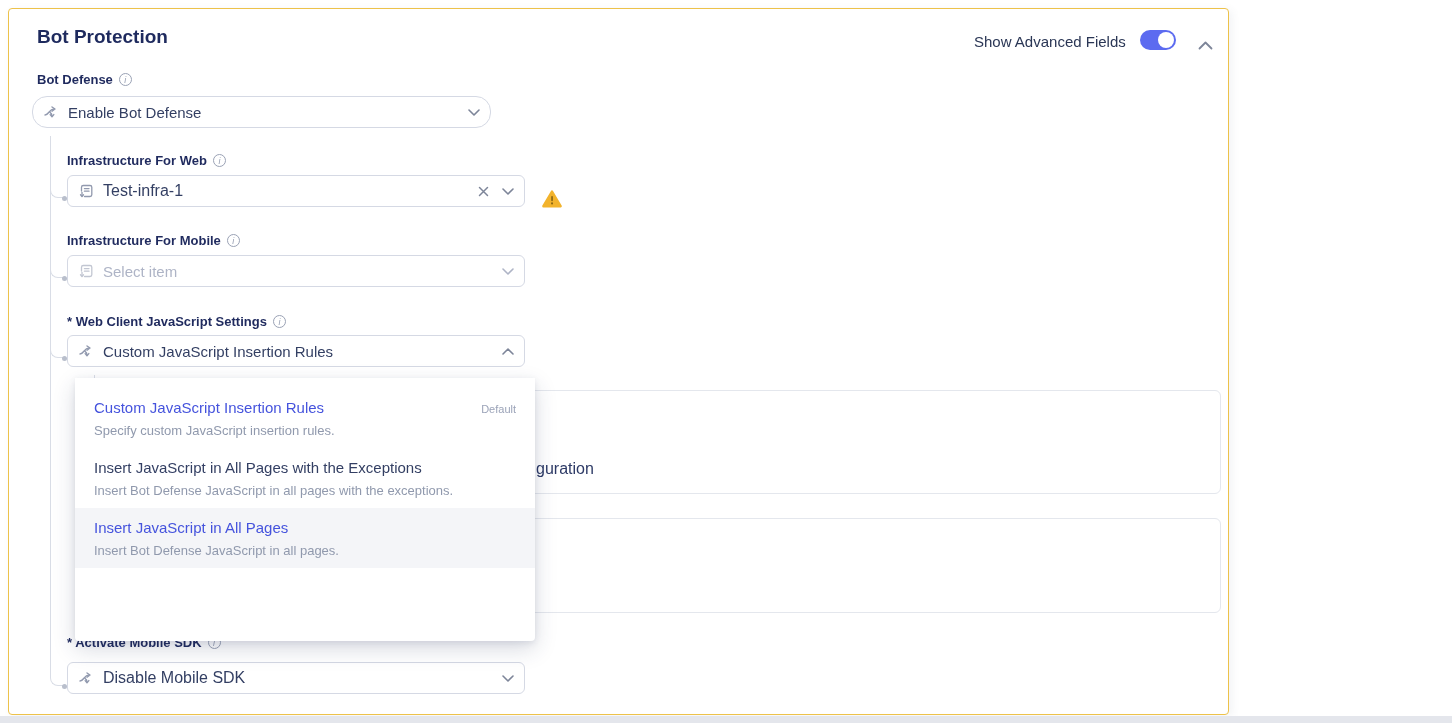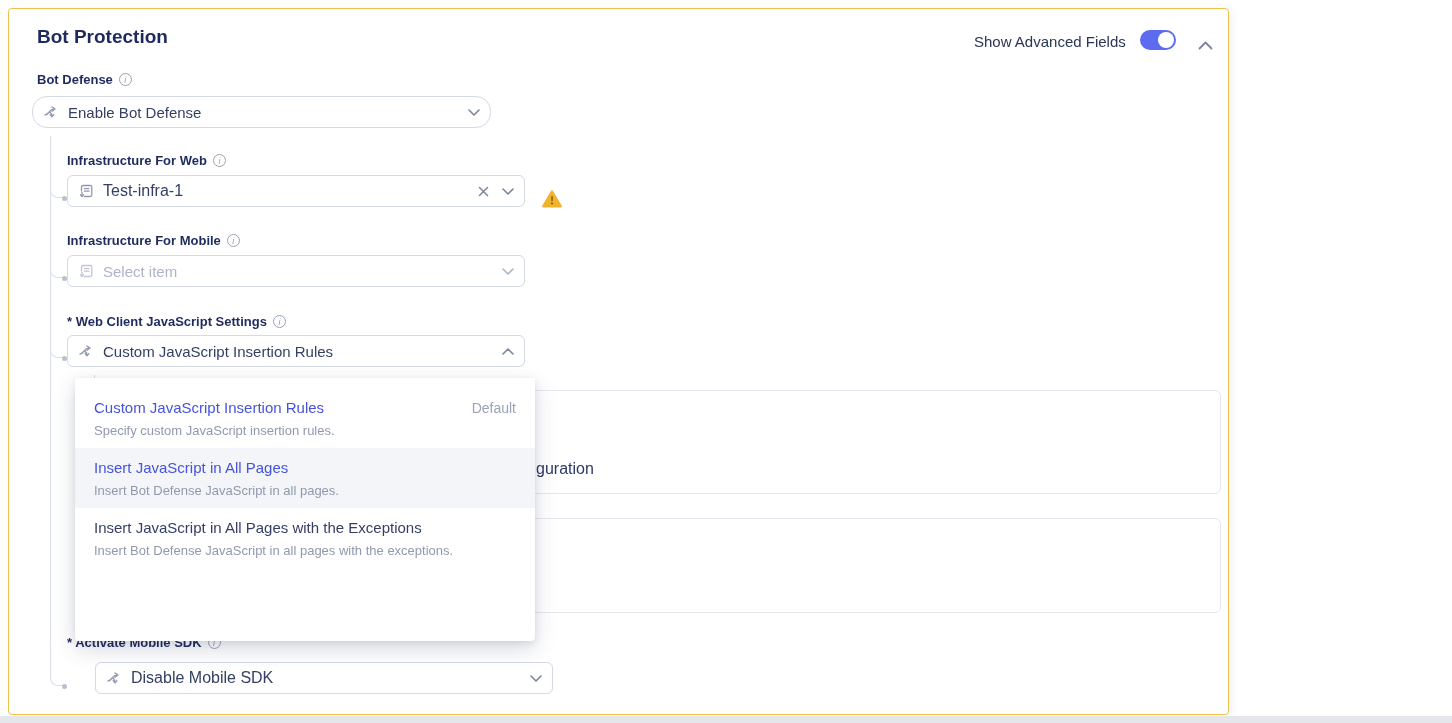--- a/index.html
+++ b/index.html
@@ -50,25 +50,25 @@
 
   
   .menu { position:absolute; left:66px; top:377px; width:460px; height:263px; background:#fff;
           box-shadow:0 8px 22px rgba(40,50,90,0.18), 0 2px 6px rgba(40,50,90,0.10);
           border-radius:0 0 4px 4px; z-index:10; padding-top:10px; overflow:hidden; }
   .opt { padding:10px 19px 9px; cursor:pointer; }
   .opt.hovered { background:#F4F5F8; }
   .opt .trow { display:flex; align-items:baseline; justify-content:space-between; }
   .opt .title { font-size:15px; color:#333F63; line-height:19px; }
   .opt .title.sel { color:#4553DD; }
-  .opt .badge { font-size:14px; color:#9BA3B8;margin-left:33px; }
+  .opt .badge { font-size:11px; color:#9BA3B8;margin-left:33px; }
   .opt .desc { margin-top:6px; font-size:13px; color:#9099AD; line-height:16px; }
 
   .lbl5 { z-index:5; }
-  .field5 { z-index:6;margin-left:28px; }
+  .field5 { z-index:6; }
   svg { display:block; }
 </style>
 </head>
 <body>
 
 <div class="page">
   <div class="card">
 
     <div class="page-title">Bot Protection</div>
 
@@ -219,30 +219,30 @@
     </div>
 
     <div class="menu" style="top:369px;">
       <div class="opt">
         <div class="trow">
           <span class="title sel">Custom JavaScript Insertion Rules</span>
           <span class="badge">Default</span>
         </div>
         <div class="desc">Specify custom JavaScript insertion rules.</div>
       </div>
+      <div class="opt">
+        <div class="trow">
+          <span class="title">Insert JavaScript in All Pages with the Exceptions</span>
+        </div>
+        <div class="desc">Insert Bot Defense JavaScript in all pages with the exceptions.</div>
+      </div>
       <div class="opt hovered">
         <div class="trow">
           <span class="title sel">Insert JavaScript in All Pages</span>
         </div>
         <div class="desc">Insert Bot Defense JavaScript in all pages.</div>
       </div>
-      <div class="opt">
-        <div class="trow">
-          <span class="title">Insert JavaScript in All Pages with the Exceptions</span>
-        </div>
-        <div class="desc">Insert Bot Defense JavaScript in all pages with the exceptions.</div>
-      </div>
     </div>
 
   </div>
 
   <div class="bottom-strip"></div>
 </div>
 
 </body></html>

